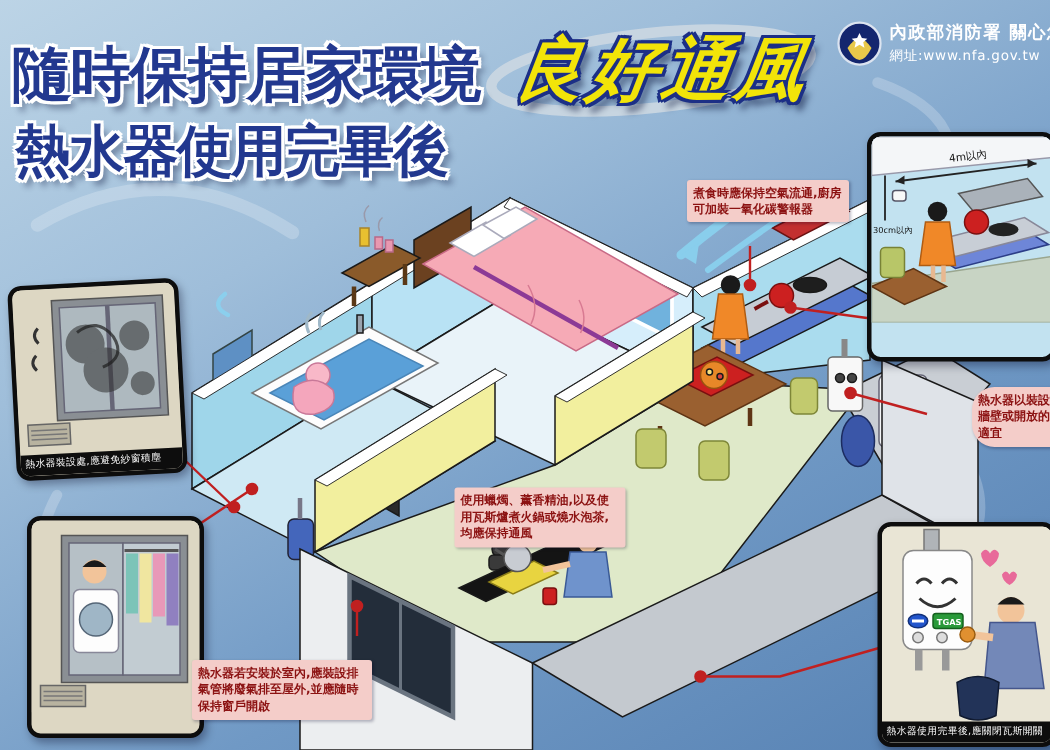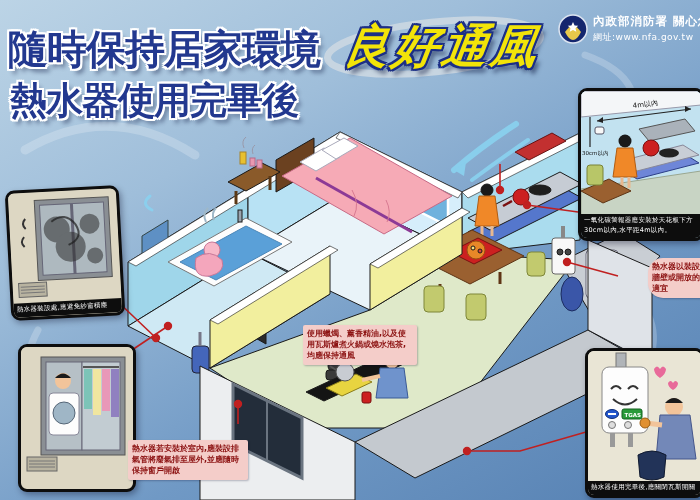--- a/index.html
+++ b/index.html
@@ -293,21 +293,20 @@
       <line x1="48" y1="86" x2="48" y2="97" stroke="#e8b890" stroke-width="3"></line>
       <polygon points="0,100 28,88 50,100 22,112" fill="#9a6030" stroke="#5e3414"></polygon>
       <rect x="6" y="74" width="16" height="20" rx="3" fill="#b8c668" stroke="#788236"></rect>
       <line x1="16" y1="30" x2="110" y2="18" stroke="#222" stroke-width="1.2"></line>
       <polygon points="16,30 22,26 22,32" fill="#222"></polygon>
         <polygon points="110,18 104,15 104,21" fill="#222"></polygon>
       <text x="52" y="17" font-size="7" fill="#111" transform="rotate(-7 52 17)">4m以內</text>
       <line x1="9" y1="26" x2="9" y2="56" stroke="#222" stroke-width="1.2"></line>
       <text x="1" y="64" font-size="5.5" fill="#111">30cm以內</text>
     </svg>
-    <div class="cap">一氧化碳警報器應安裝於天花板下方30cm以內,水平距4m以內。</div>
   </div>
 
   <div id="co4" class="abs callout">
     <svg width="113" height="130" viewBox="0 0 113 130">
       <rect width="113" height="130" fill="#e9e5d5"></rect>
       <rect x="28" y="2" width="10" height="16" fill="#b0b4b8" stroke="#777"></rect>
       <rect x="14" y="16" width="46" height="66" rx="7" fill="#fdfdfd" stroke="#888"></rect>
       <path d="M23,38 q5,-6 10,0 M40,38 q5,-6 10,0" stroke="#333" fill="none" stroke-width="2"></path>
       <path d="M25,48 q12,11 24,0" stroke="#333" fill="none" stroke-width="2"></path>
       <ellipse cx="24" cy="63" rx="6.5" ry="4.5" fill="#2255cc" stroke="#11307a"></ellipse>
@@ -325,17 +324,18 @@
       <circle cx="86" cy="56" r="9" fill="#f2c49a"></circle>
         <path d="M77,52 q9,-10 18,0" fill="#1a1a1a"></path>
       <polygon points="72,64 102,64 108,108 68,108" fill="#7388b8" stroke="#45568c"></polygon>
       <line x1="74" y1="74" x2="58" y2="72" stroke="#f2c49a" stroke-width="5"></line>
       <circle cx="57" cy="72" r="5" fill="#e09030" stroke="#9a5c10"></circle>
       <path d="M50,104 q14,-8 28,0 l-2,22 q-12,6 -24,0z" fill="#223358" stroke="#101a30"></path>
     </svg>
     <div class="cap">熱水器使用完畢後,應關閉瓦斯開關</div>
   </div>
 
+  <div id="noteCooking" class="abs note">煮食時應保持空氣流通,廚房可加裝一氧化碳警報器</div>
   <div id="noteCandles" class="abs note">使用蠟燭、薰香精油,以及使用瓦斯爐煮火鍋或燒水泡茶,均應保持通風</div>
   <div id="noteIndoor" class="abs note">熱水器若安裝於室內,應裝設排氣管將廢氣排至屋外,並應隨時保持窗戶開啟</div>
   <div id="noteOutdoor" class="abs note">熱水器以裝設於屋外牆壁或開放的陽台最適宜</div>
 
 </div>
 
 </body></html>

